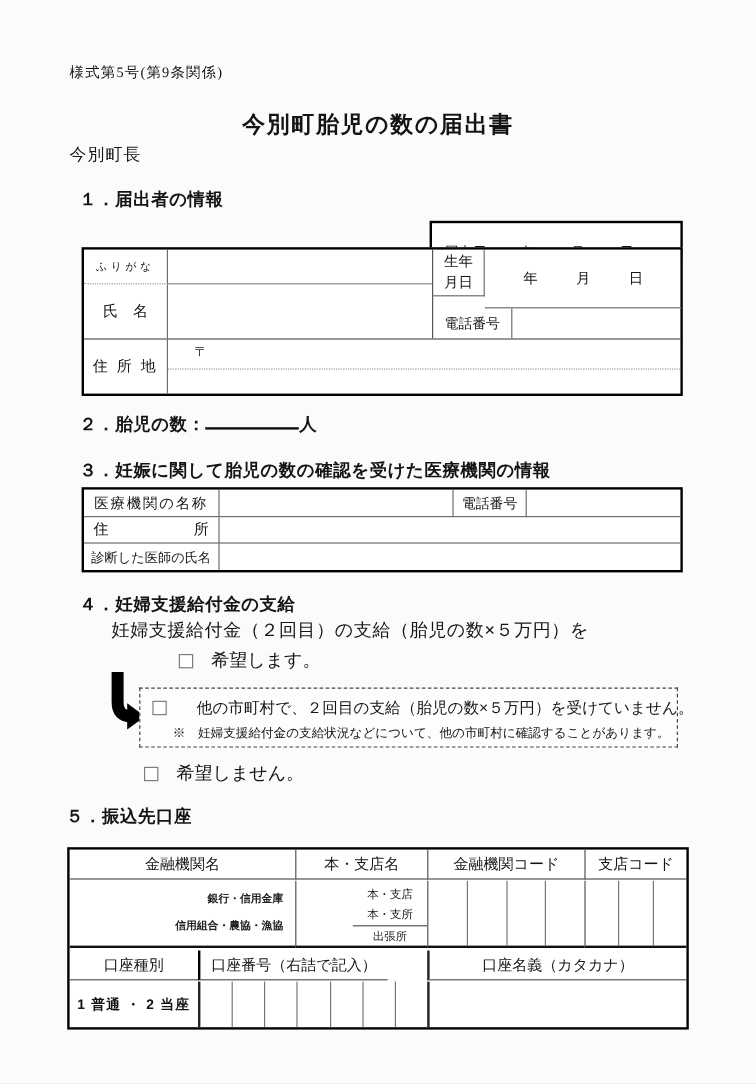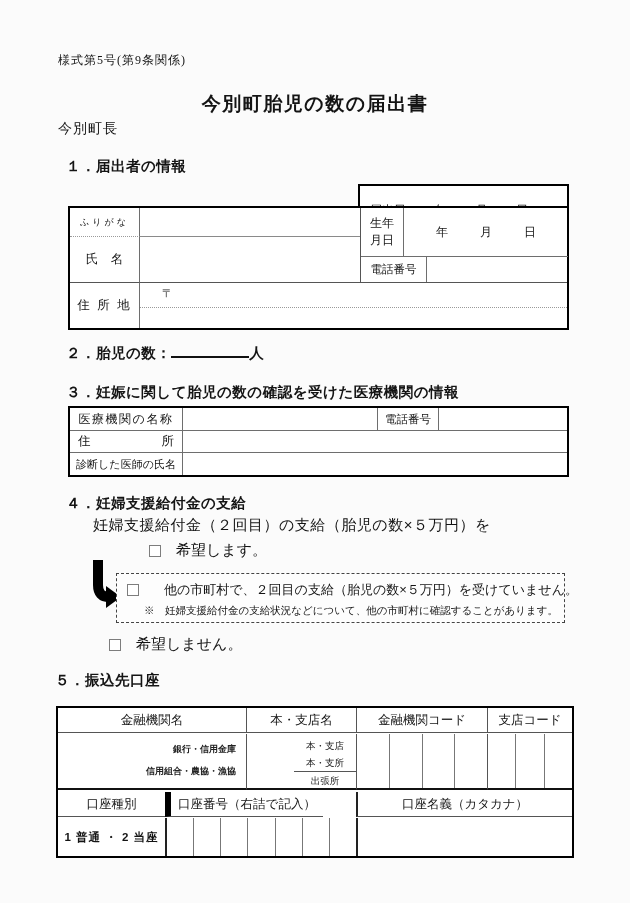--- a/index.html
+++ b/index.html
@@ -35,21 +35,21 @@
   .report-date { left:358px; top:184px; width:211px; height:37px; display:flex; align-items:flex-end; font-size:12px; padding:0 10px; }
   .report-date .ymd { flex:1; display:flex; justify-content:space-evenly; }
 
   
   .table1 { left:68px; top:206px; width:501px; height:124px; }
   .t1-furigana-lbl { left:0; top:0; width:70px; height:29px; border-right:1px solid #6e6e6e; border-bottom:1px dotted #9a9a9a; font-size:9px; letter-spacing:3px; }
   .t1-furigana-val { left:70px; top:0; width:220px; height:29px; border-bottom:1px solid #8a8a8a; }
   .t1-name-lbl { left:0; top:29px; width:70px; height:45px; border-right:1px solid #6e6e6e; font-size:12.5px; }
   .t1-name-val { left:70px; top:29px; width:220px; height:45px; }
   .t1-right { left:290px; top:0; width:207px; height:74px; border-left:1px solid #555; }
-  .t1-birth-lbl { left:0; top:0; width:43px; height:49px; border-right:1px solid #6e6e6e; border-bottom:1px solid #6e6e6e; font-size:12px; flex-direction:column; line-height:17px; }
+  .t1-birth-lbl { left:0; top:0; width:43px; height:39px; border-right:1px solid #6e6e6e; border-bottom:1px solid #6e6e6e; font-size:12px; flex-direction:column; line-height:17px; }
   .t1-birth-val { left:43px; top:0; width:164px; height:49px; border-bottom:1px solid #6e6e6e; display:flex; align-items:center; justify-content:space-evenly; font-size:12px; }
   .t1-phone-lbl { left:0; top:49px; width:66px; height:25px; border-right:1px solid #6e6e6e; font-size:11.5px; }
   .t1-phone-val { left:66px; top:49px; width:141px; height:25px; }
   .t1-addr-lbl { left:0; top:74px; width:70px; height:46px; border-top:1px solid #555; border-right:1px solid #6e6e6e; font-size:12.5px; letter-spacing:2px; }
   .t1-addr-val { left:70px; top:74px; width:427px; height:46px; border-top:1px solid #555; }
   .t1-postal { position:absolute; left:22px; top:3px; font-size:11px; }
   .t1-addr-divider { position:absolute; left:0; right:0; top:24px; border-top:1px dotted #9a9a9a; }
 
   
   .count-blank { display:inline-block; width:78px; border-bottom:2px solid #111; }
@@ -62,21 +62,21 @@
   .t3-r1-phone-val { left:369px; top:0; width:128px; height:23px; border-bottom:1px solid #6e6e6e; }
   .t3-r2-lbl { left:0; top:23px; width:113px; height:22px; border-right:1px solid #6e6e6e; border-bottom:1px solid #6e6e6e; font-size:12.5px; display:flex; align-items:center; justify-content:space-between; padding:0 8px; }
   .t3-r2-val { left:113px; top:23px; width:384px; height:22px; border-bottom:1px solid #6e6e6e; }
   .t3-r3-lbl { left:0; top:45px; width:113px; height:22px; border-right:1px solid #6e6e6e; font-size:11px; }
   .t3-r3-val { left:113px; top:45px; width:384px; height:22px; }
 
   
   .s4-body { left:93px; top:516px; font-size:15px; letter-spacing:0.5px; }
   .chk-row { display:flex; align-items:center; gap:15px; font-size:15px; }
   .opt-yes { left:116px; top:541px;padding-left:33px; }
-  .opt-no  { left:109px; top:635px; }
+  .opt-no  { left:120px; top:635px; }
   .checkbox { display:inline-block; width:12px; height:12px; border:1.5px solid #7d7d7d; background:#fff; flex:0 0 auto; }
   .elbow-arrow { left:90px; top:560px; width:32px; height:52px; }
   .confirm-box { left:116px; top:573px; width:449px; height:50px; border:1px dashed #444; background:#fdfdfd; padding:7px 6px 4px 10px; }
   .confirm-line1 { display:flex; align-items:center; gap:25px; font-size:13px; white-space:nowrap; }
   .confirm-line2 { font-size:10.5px; margin:5px 0 0 17px; white-space:nowrap; }
 
   
   .bank { left:56px; top:706px; width:518px; height:152px; }
   .bk-h { top:0; height:25px; border-bottom:1px solid #555; font-size:12.5px; display:flex; align-items:center; justify-content:center; }
   .bk-h1 { left:0; width:188px; }
@@ -90,21 +90,21 @@
   .bk-b4 { left:429px; width:85px;  border-left:1px solid #555; display:flex; }
   .inst-type { position:absolute; right:10px; font-size:9px; color:#222;font-weight:bold; }
   .inst-type.l1 { top:9px; }
   .inst-type.l2 { top:31px; }
   .branch-opts { position:absolute; right:0; top:3px; width:62px; font-size:9.5px; line-height:17px; text-align:center; }
   .branch-opts .mid { border-bottom:1px solid #555; }
   .digit-cell { flex:1; border-left:1px solid #777; }
   .digit-cell:first-child { border-left:none; }
   .bk-l { top:84px; height:25px; border-bottom:1px solid #555; font-size:12.5px; display:flex; align-items:center; justify-content:center; }
   .bk-l1 { left:0; width:107px; }
-  .bk-l2 { left:107px; width:158px; border-left:6px solid #000000; }
+  .bk-l2 { left:107px; width:158px; border-left:2px solid #000000; }
   .bk-l3 { left:298px; width:216px; border-left:2px solid #222; }
   .bk-v { top:110px; height:38px; }
   .bk-v1 { left:0; width:107px; display:flex; align-items:center; justify-content:center; font-size:11.5px; font-weight:bold; letter-spacing:1px; }
   .bk-v2 { left:107px; width:191px; border-left:2px solid #222; display:flex; }
   .bk-v3 { left:298px; width:216px; border-left:2px solid #222; }
 </style>
 </head>
 <body>
 
 <div class="page">

